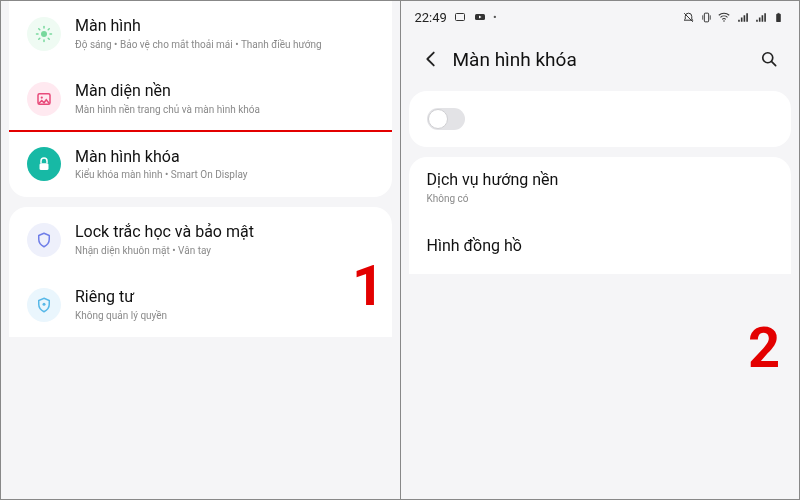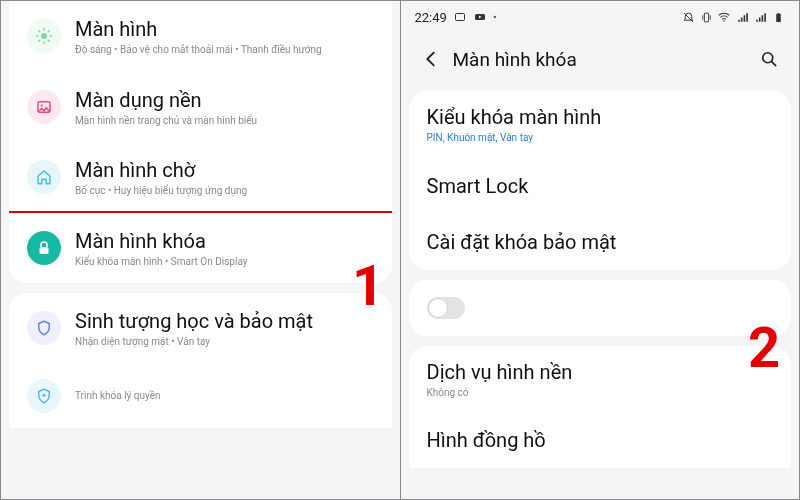--- a/index.html
+++ b/index.html
@@ -70,21 +70,21 @@
     }
     .row-tall { padding: 15px 18px; }
     .row-icon {
       width: 34px; height: 34px;
       border-radius: 50%;
       display: flex; align-items: center; justify-content: center;
       margin-right: 14px;
       flex-shrink: 0;
     }
     .row-text { flex: 1; min-width: 0; }
-    .row-title { font-size: 20px; color: #111; line-height: 1.3; }
+    .row-title { font-size: 16px; color: #111; line-height: 1.3; }
     .row-sub { font-size: 10px; color: #8a8a8a; line-height: 1.35; margin-top: 1px; }
     .row-sub-blue { color: #2e7cd6; }
     .toggle {
       width: 38px; height: 22px;
       border-radius: 11px;
       background: #e3e3e6;
       position: relative;
       flex-shrink: 0;
     }
     .toggle::after {
@@ -142,33 +142,22 @@
           </div>
           <div class="row row-tall">
     <div class="row-icon" style="background:#ffe9f0">
               <svg viewBox="0 0 24 24" width="18" height="18">
                 <rect x="4" y="5" width="16" height="14" rx="2" fill="none" stroke="#e84a7a" stroke-width="2"></rect>
                 <circle cx="9" cy="10" r="1.5" fill="#e84a7a"></circle>
                 <path d="M5 18l4-4 3 3 3-4 4 5" fill="none" stroke="#e84a7a" stroke-width="2"></path>
               </svg>
             </div>
     <div class="row-text">
-      <div class="row-title">Màn dụng nền</div>
-      <div class="row-sub">Màn hình nền trang chủ và màn hình biểu</div>
-    </div>
-          </div>
-          <div class="row row-tall">
-    <div class="row-icon" style="background:#e6f6fb">
-              <svg viewBox="0 0 24 24" width="18" height="18">
-                <path d="M4 11l8-7 8 7v9a1 1 0 01-1 1h-4v-6h-6v6H5a1 1 0 01-1-1z" fill="none" stroke="#3fbfe0" stroke-width="2" stroke-linejoin="round"></path>
-              </svg>
-            </div>
-    <div class="row-text">
-      <div class="row-title">Màn hình chờ</div>
-      <div class="row-sub">Bố cục  •  Huy hiệu biểu tượng ứng dụng</div>
+      <div class="row-title">Màn diện nền</div>
+      <div class="row-sub">Màn hình nền trang chủ và màn hình khóa</div>
     </div>
           </div>
           <div class="row row-tall highlight">
     <div class="row-icon" style="background:#17b9a5">
               <svg viewBox="0 0 24 24" width="18" height="18">
                 <rect x="6" y="11" width="12" height="9" rx="2" fill="#ffffff"></rect>
                 <path d="M8 11V8a4 4 0 118 0v3" fill="none" stroke="#ffffff" stroke-width="2"></path>
               </svg>
             </div>
     <div class="row-text">
@@ -179,33 +168,34 @@
         </div>
     </div>
     <div class="section section-flat-bottom" id="left-list-2">
         <div class="row row-tall">
     <div class="row-icon" style="background:#eef0fb">
             <svg viewBox="0 0 24 24" width="18" height="18">
               <path d="M12 3l7 3v5c0 5-3 8-7 10-4-2-7-5-7-10V6z" fill="none" stroke="#6f7ee8" stroke-width="2" stroke-linejoin="round"></path>
             </svg>
           </div>
     <div class="row-text">
-      <div class="row-title">Sinh tượng học và bảo mật</div>
-      <div class="row-sub">Nhận diện tượng mặt  •  Vân tay</div>
+      <div class="row-title">Lock trắc học và bảo mật</div>
+      <div class="row-sub">Nhận diện khuôn mặt  •  Vân tay</div>
     </div>
         </div>
         <div class="row row-tall">
     <div class="row-icon" style="background:#eaf6fd">
             <svg viewBox="0 0 24 24" width="18" height="18">
               <path d="M12 3l7 3v5c0 5-3 8-7 10-4-2-7-5-7-10V6z" fill="none" stroke="#57b8e8" stroke-width="2"></path>
               <circle cx="12" cy="11" r="2" fill="#57b8e8"></circle>
             </svg>
           </div>
     <div class="row-text">
-      <div class="row-sub">Trình khóa lý quyền</div>
+      <div class="row-title">Riêng tư</div>
+      <div class="row-sub">Không quản lý quyền</div>
     </div>
         </div>
       </div>
   </div>
 
   <div class="panel">
     <div class="status-bar">
       <div class="status-left">
         <span>22:49</span>
         <span class="status-icon">
@@ -268,47 +258,29 @@
       </div>
       <div class="page-title">Màn hình khóa</div>
       <div class="search-btn">
         <svg viewBox="0 0 24 24" width="20" height="20">
             <circle cx="10.5" cy="10.5" r="6" fill="none" stroke="#222" stroke-width="2"></circle>
             <line x1="15.2" y1="15.2" x2="20" y2="20" stroke="#222" stroke-width="2" stroke-linecap="round"></line>
           </svg>
       </div>
     </div>
 
-    <div class="section" id="r-sec1">
-        <div class="row">
-          <div class="row-text">
-      <div class="row-title">Kiểu khóa màn hình</div>
-            <div class="row-sub row-sub-blue">PIN, Khuôn mặt, Vân tay</div>
-          </div>
-        </div>
-        <div class="row">
-          <div class="row-text">
-      <div class="row-title">Smart Lock</div>
-          </div>
-        </div>
-        <div class="row">
-          <div class="row-text">
-      <div class="row-title">Cài đặt khóa bảo mật</div>
-          </div>
-        </div>
-      </div>
     <div class="section" id="r-sec2">
         <div class="row highlight">
           <div class="toggle"></div>
         </div>
       </div>
     <div class="section section-flat-bottom" id="r-sec3">
         <div class="row">
           <div class="row-text">
-      <div class="row-title">Dịch vụ hình nền</div>
+      <div class="row-title">Dịch vụ hướng nền</div>
             <div class="row-sub">Không có</div>
           </div>
         </div>
         <div class="row">
           <div class="row-text">
       <div class="row-title">Hình đồng hồ</div>
           </div>
         </div>
       </div>
   </div>

